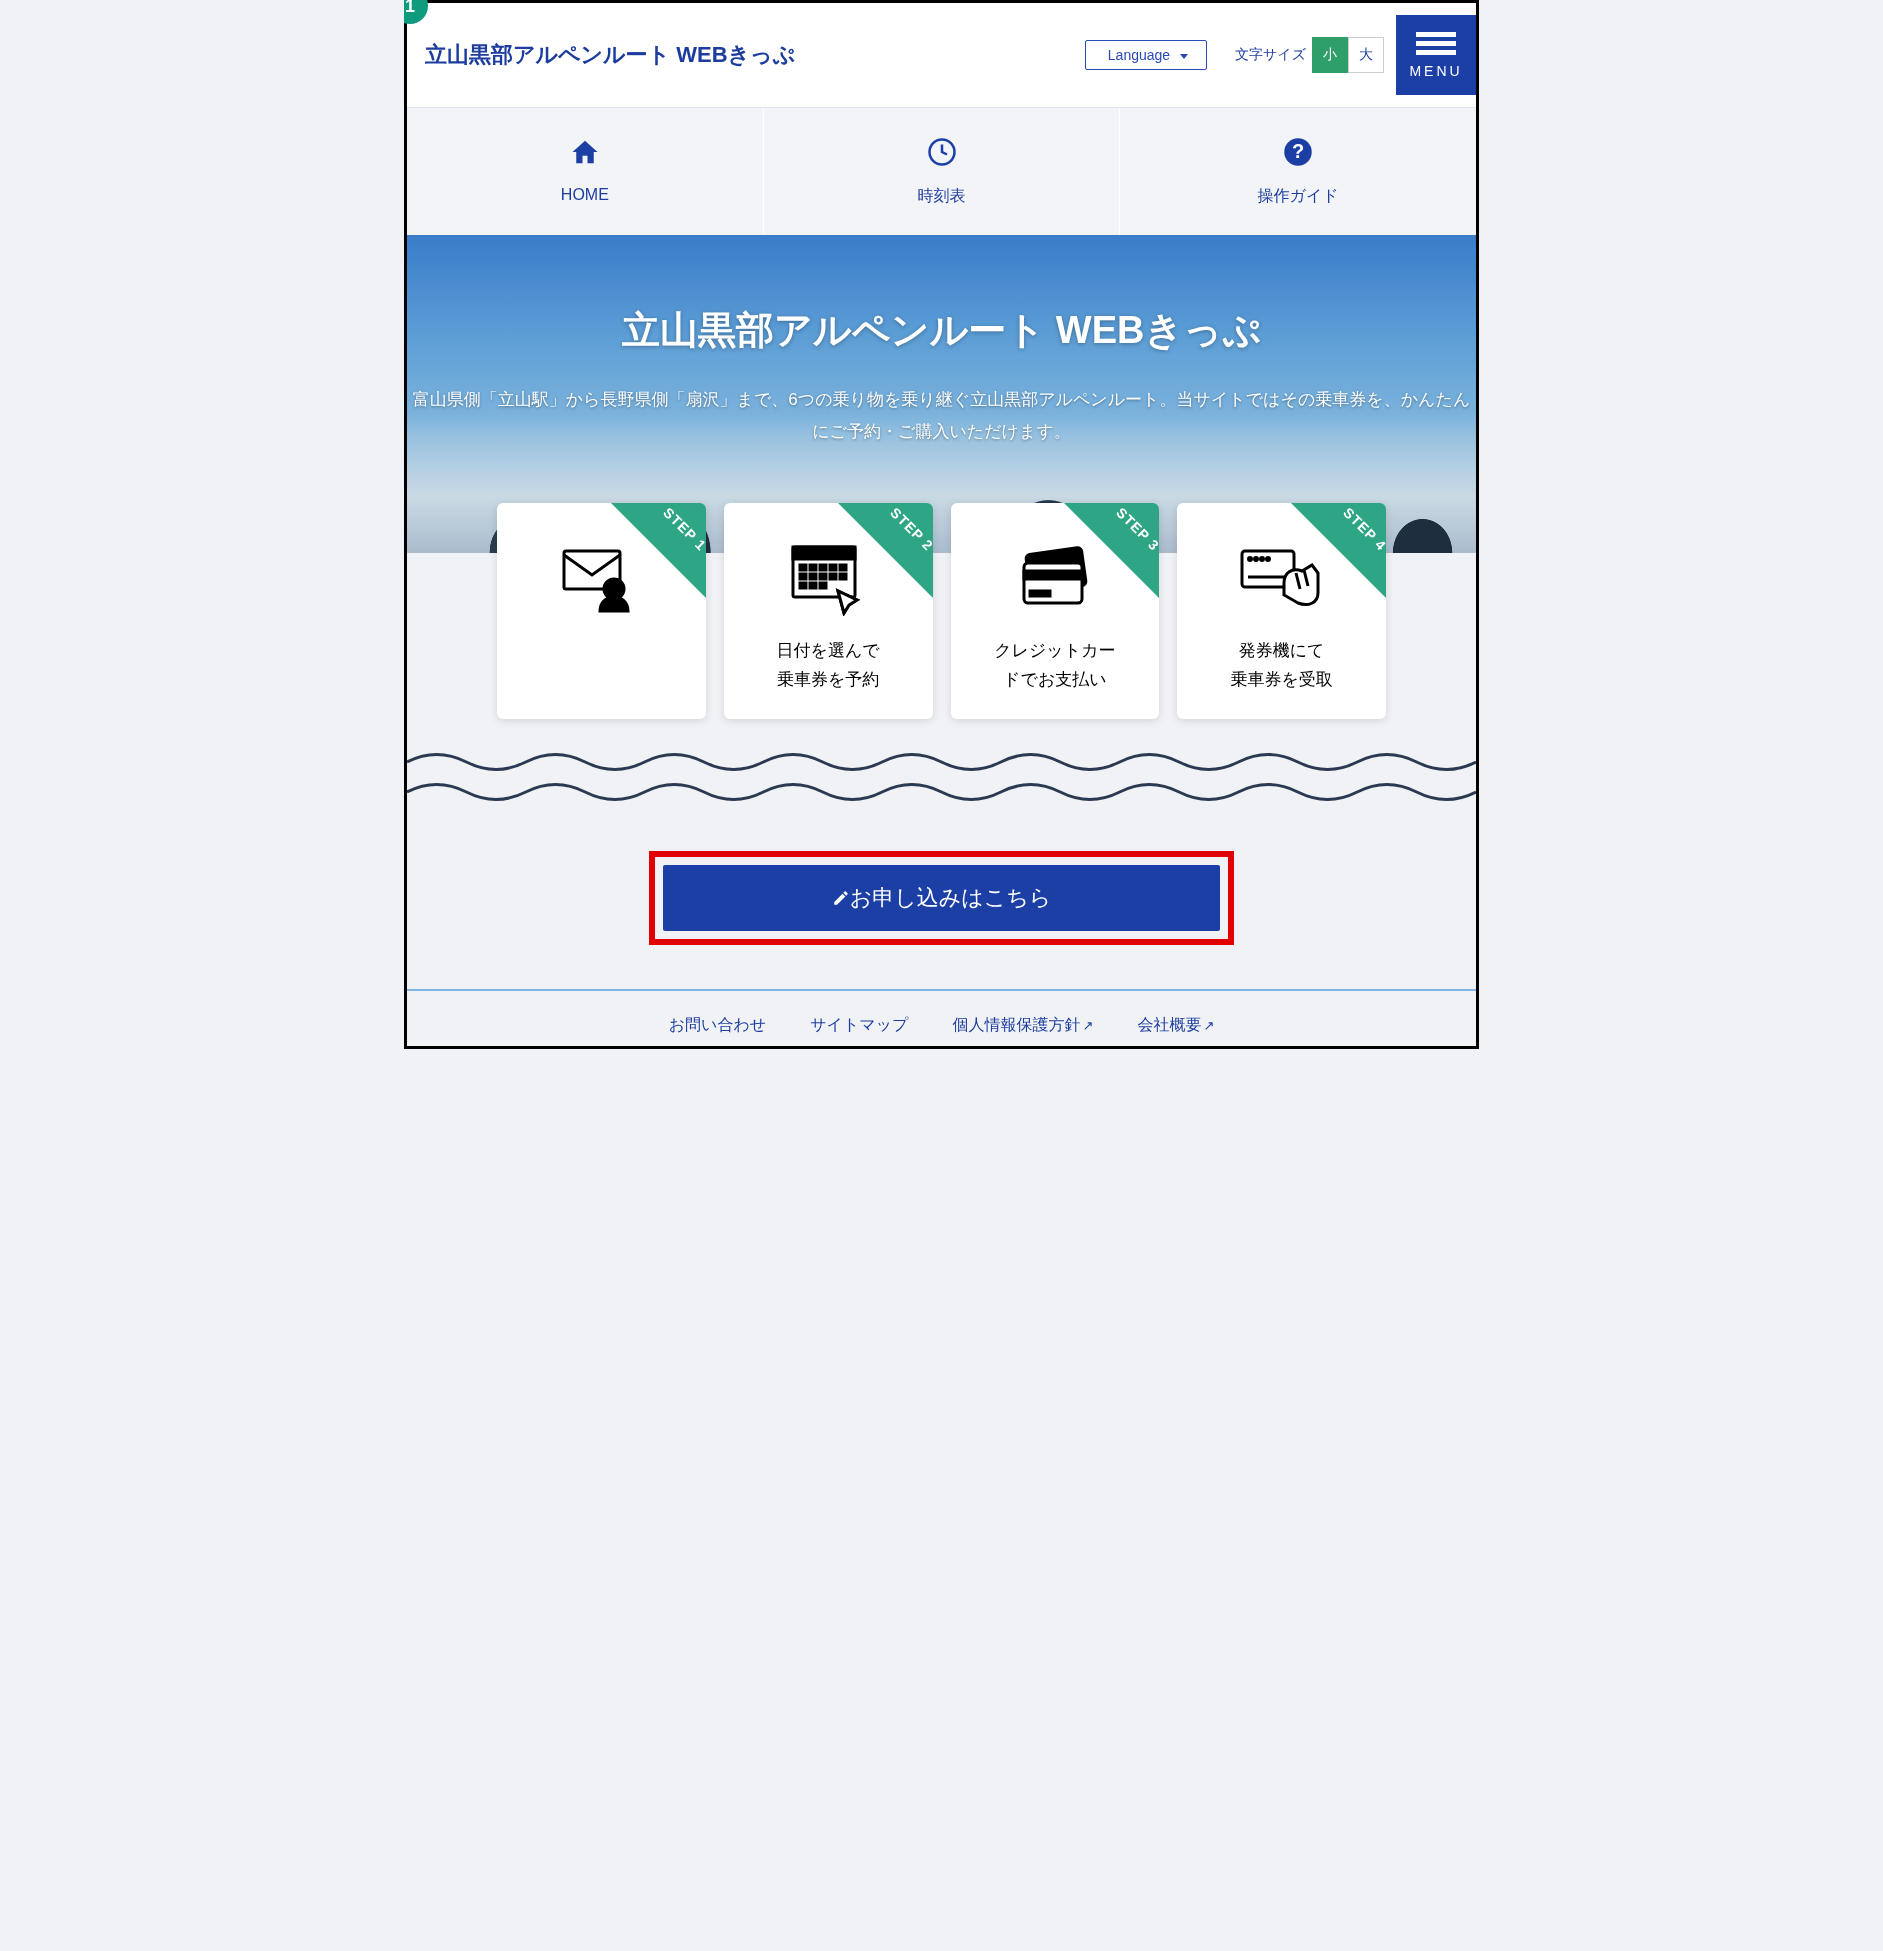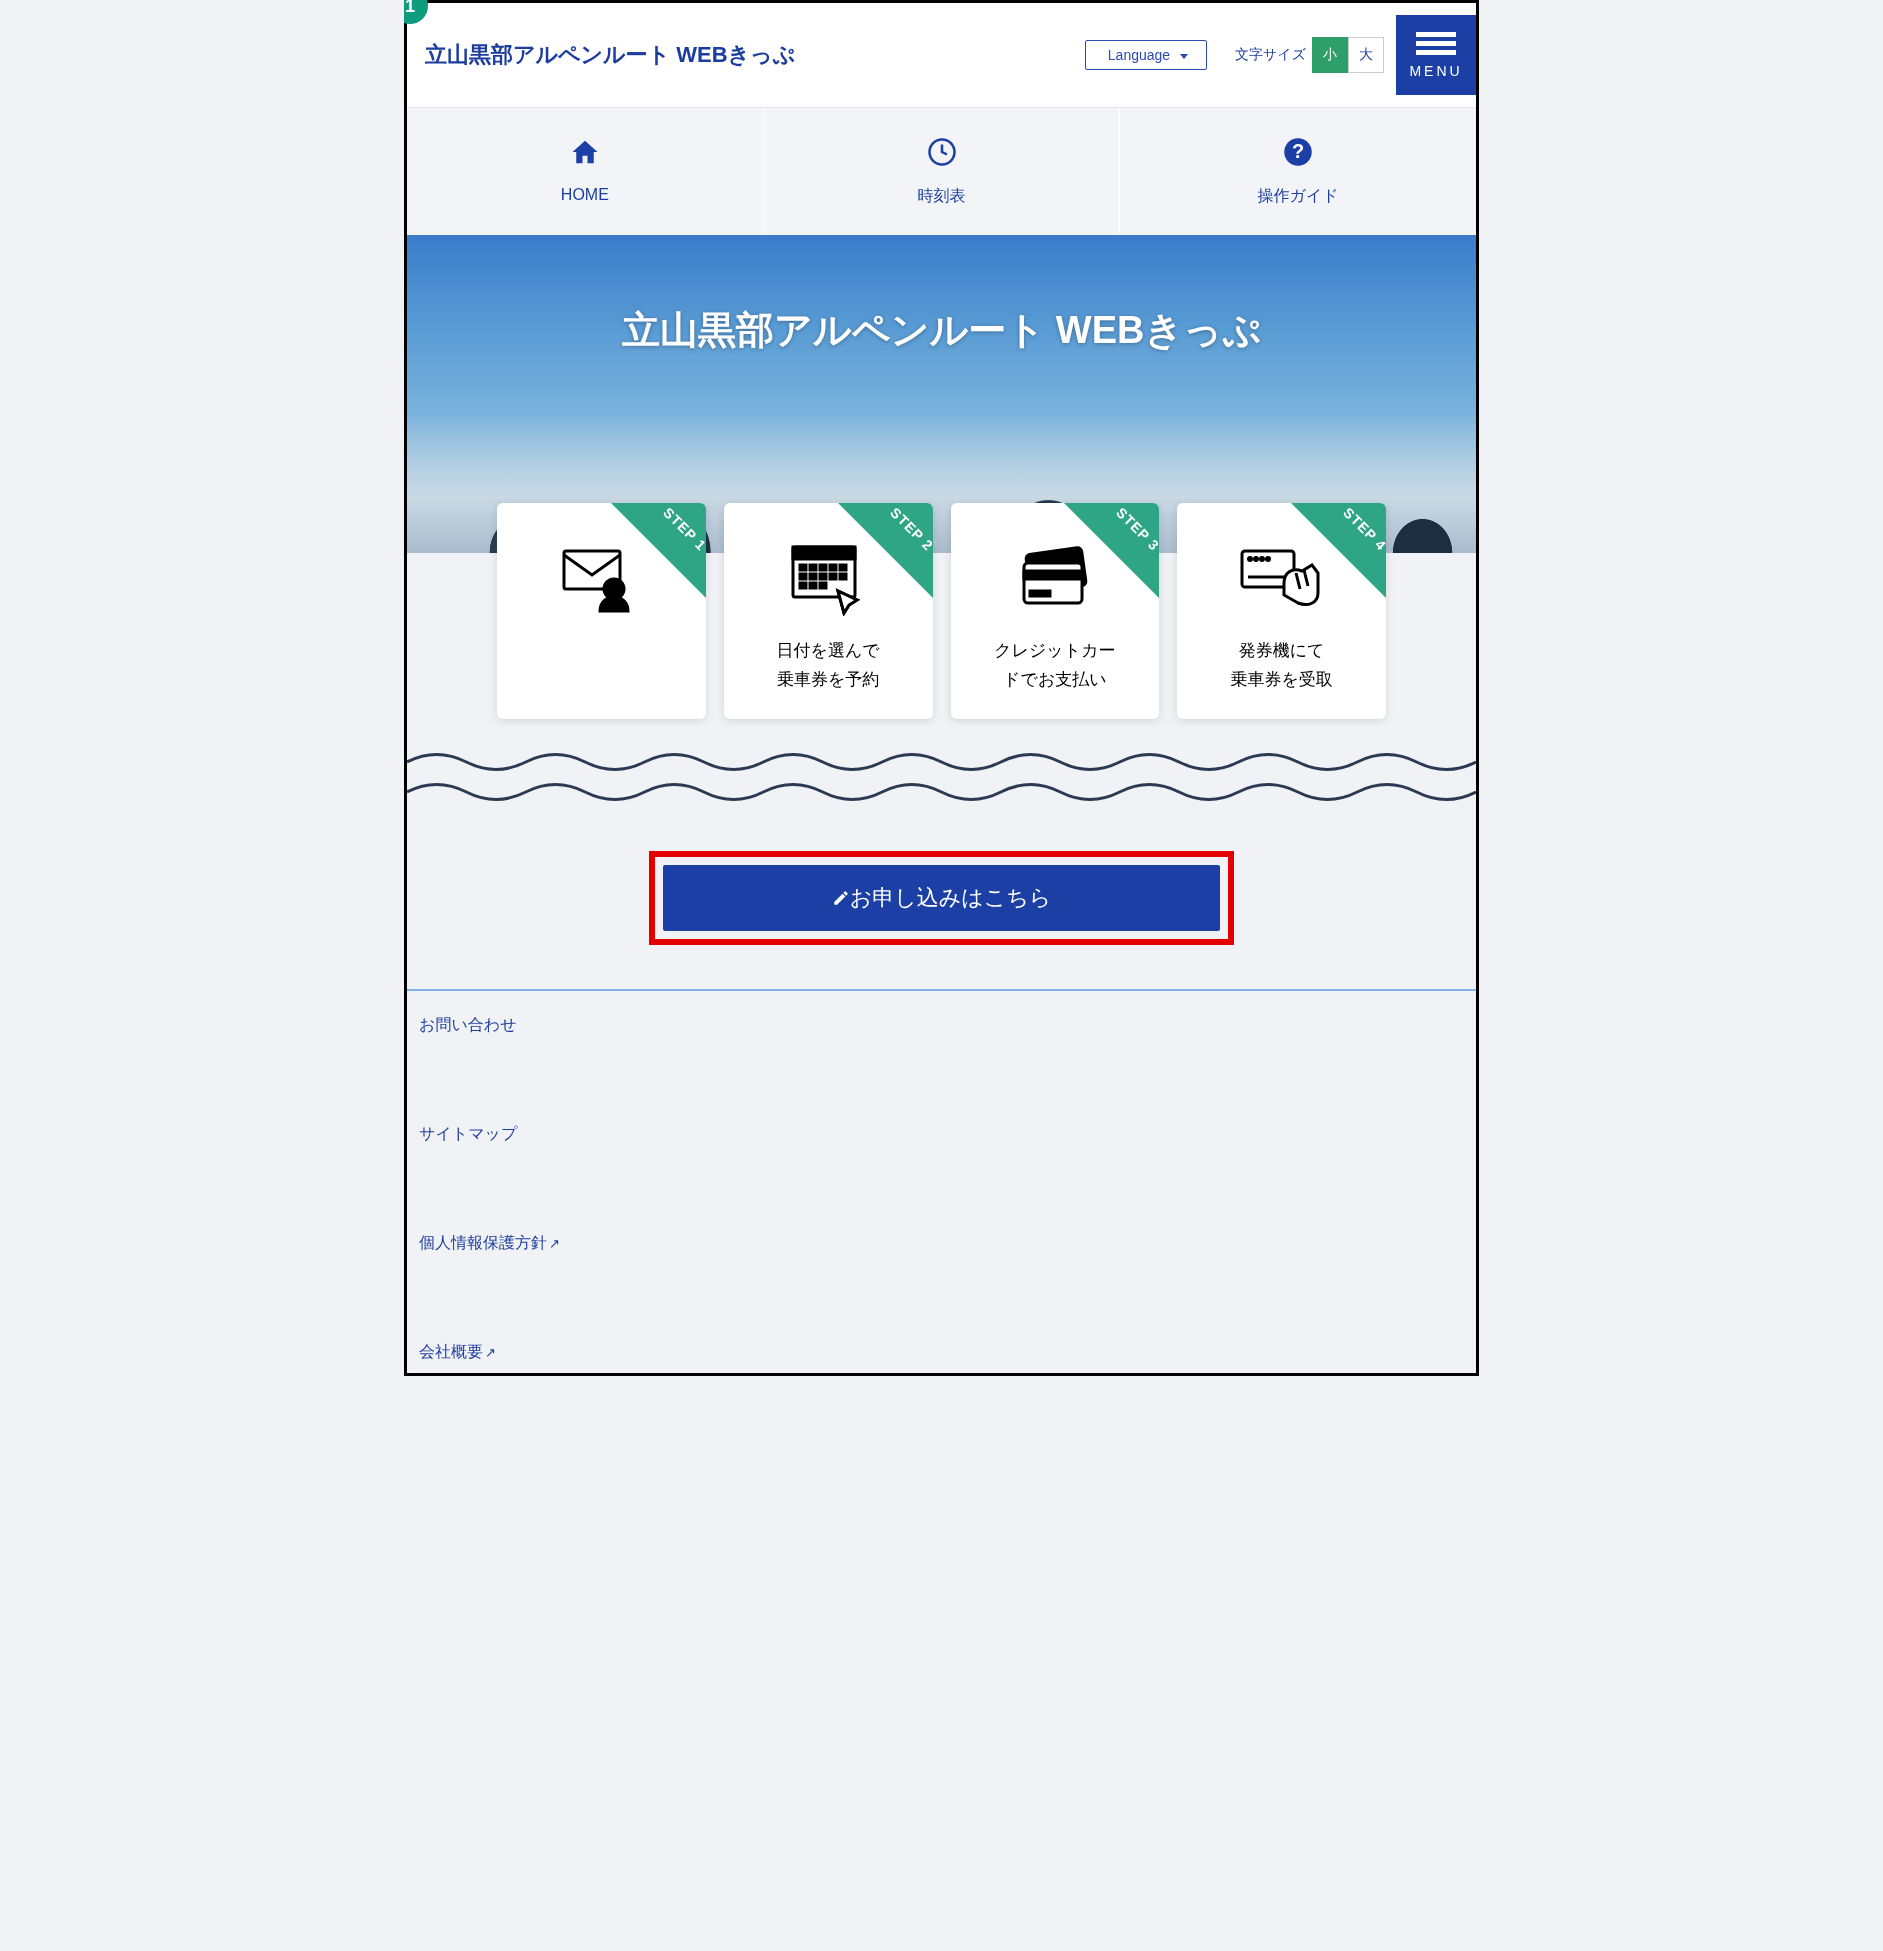--- a/index.html
+++ b/index.html
@@ -248,25 +248,24 @@
       border-radius: 2px;
       display: flex;
       align-items: center;
       justify-content: center;
       gap: 0;
     }
     
     .footer {
       border-top: 2px solid #7fb5e6;
       background: #f0f2f5;
-      padding: 24px 12px 10px;
-      display: flex;
-      justify-content: center;
-      gap: 88px;
-      flex-direction: column;
+      padding: 24px 4px 10px;
+      display: flex;
+      justify-content: center;
+      gap: 44px;
     }
     .footer-link {
       color: #1c3d9e;
       font-size: 16px;
       cursor: pointer;
     }
     .ext-icon {
       font-size: 13px;
       margin-left: 2px;
     }
@@ -330,20 +329,21 @@
             <circle cx="12" cy="12" r="11"></circle>
             <text x="12" y="17" text-anchor="middle" fill="#fff" font-size="16" font-weight="bold">?</text>
           </svg>
       </div>
       <div class="nav-label">操作ガイド</div>
     </div>
   </div>
 
   <div class="hero">
     <div class="hero-title">立山黒部アルペンルート WEBきっぷ</div>
+    <div class="hero-desc">富山県側「立山駅」から長野県側「扇沢」まで、6つの乗り物を乗り継ぐ立山黒部アルペンルート。当サイトではその乗車券を、かんたんにご予約・ご購入いただけます。</div>
   </div>
 
   <div class="steps-wrapper">
     <div class="steps-row">
       <div class="step-card">
         <div class="step-ribbon"></div>
         <div class="step-ribbon-text">STEP 1</div>
         <div class="step-icon">
           <svg width="90" height="70" viewBox="0 0 90 70" fill="none" stroke="#000" stroke-width="3">
             <rect x="8" y="8" width="56" height="38" rx="2"></rect>

